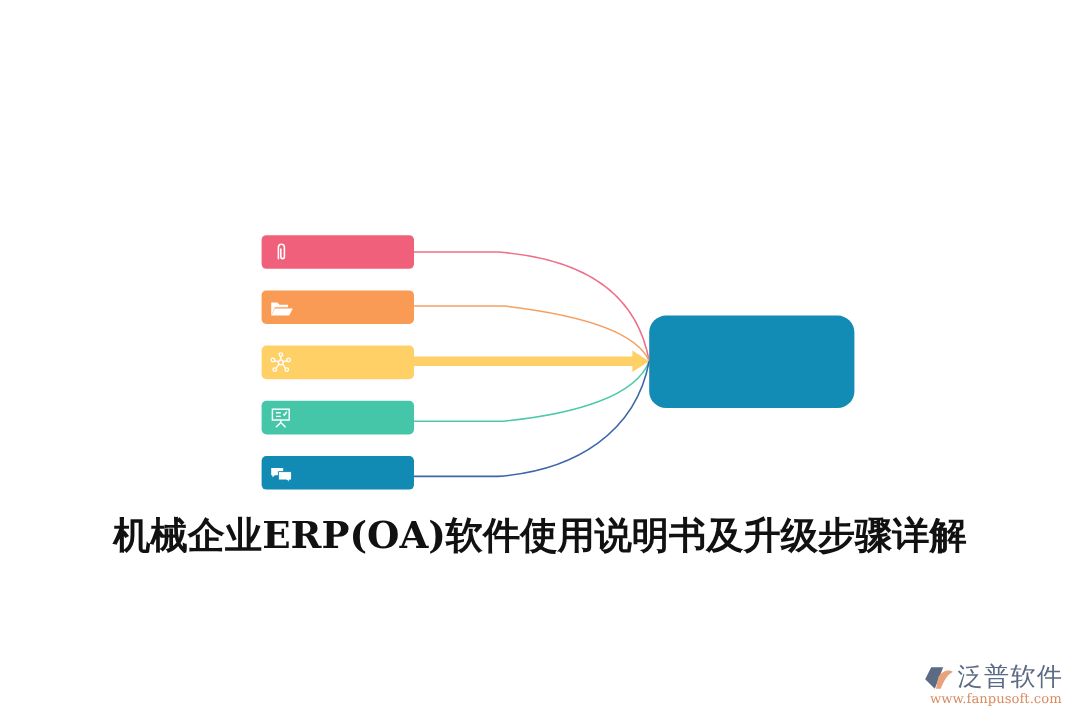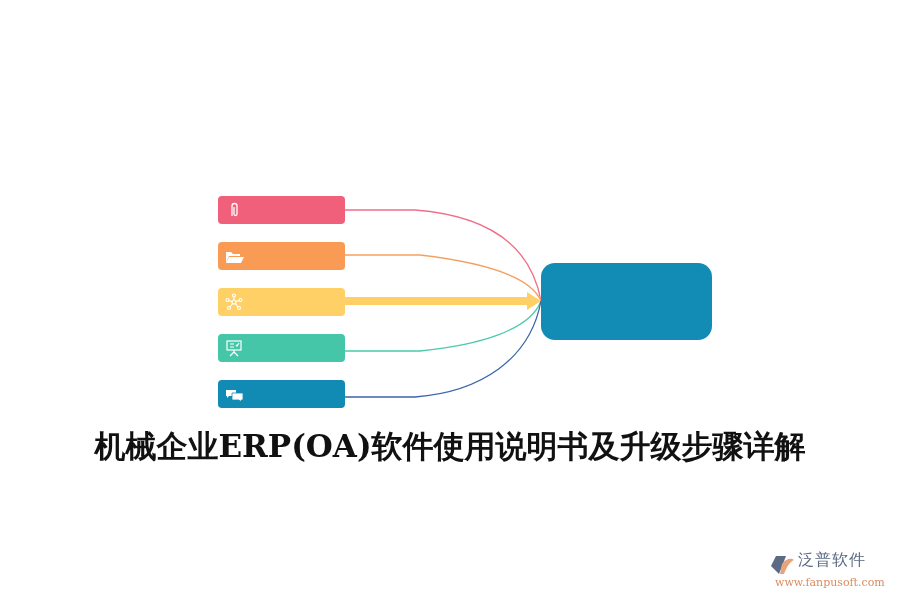--- a/index.html
+++ b/index.html
@@ -3,21 +3,21 @@
 <meta charset="utf-8">
 <style>
   html,body{margin:0;padding:0;background:#ffffff;}
   body{width:900px;height:600px;position:relative;overflow:hidden;font-family:"DejaVu Serif",serif;}
   .node{position:absolute;left:218px;width:127px;height:28px;border-radius:4px;}
   .node .icon{position:absolute;left:7px;top:5px;width:18px;height:18px;}
   .center{position:absolute;left:541px;top:263px;width:171px;height:77px;border-radius:14px;}
   svg.links{position:absolute;left:0;top:0;}
   .title{position:absolute;left:0;width:900px;top:426px;text-align:center;font-size:31px;color:#111;letter-spacing:0px;font-family:"DejaVu Serif",serif;font-weight:bold;}
   .logo{position:absolute;left:768px;top:552px;width:125px;height:40px;}
-  .logo .brand{position:absolute;left:30px;top:-2px;font-size:16px;color:#5b6b83;font-family:Liberation Serif, serif;letter-spacing:1px;}
+  .logo .brand{position:absolute;left:30px;top:-2px;font-size:21px;color:#5b6b83;font-family:Liberation Serif, serif;letter-spacing:1px;}
   .logo .url{position:absolute;left:7px;top:24px;font-size:11px;color:#d98c5f;font-family:"DejaVu Serif",serif;}
 </style>
 </head>
 <body>
 
 <svg class="links" width="900" height="600">
   <path d="M345 210 L415 210 C480 215 530 240 541 301" fill="none" stroke="#ee6f89" stroke-width="1.3"></path>
   <path d="M345 255 L420 255 C480 262 530 275 541 301" fill="none" stroke="#f5a060" stroke-width="1.3"></path>
   <path d="M345 297 L527 297 L527 292 L541 301 L527 310 L527 305 L345 305 Z" fill="#fed066"></path>
   <path d="M345 351 L420 351 C480 345 530 330 541 301" fill="none" stroke="#4bcaa9" stroke-width="1.3"></path>

